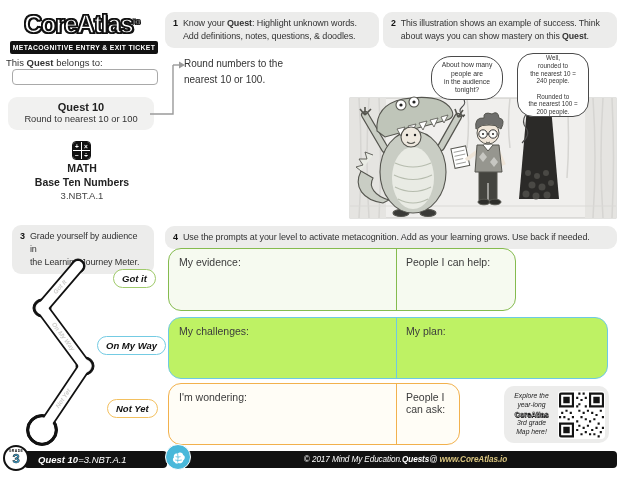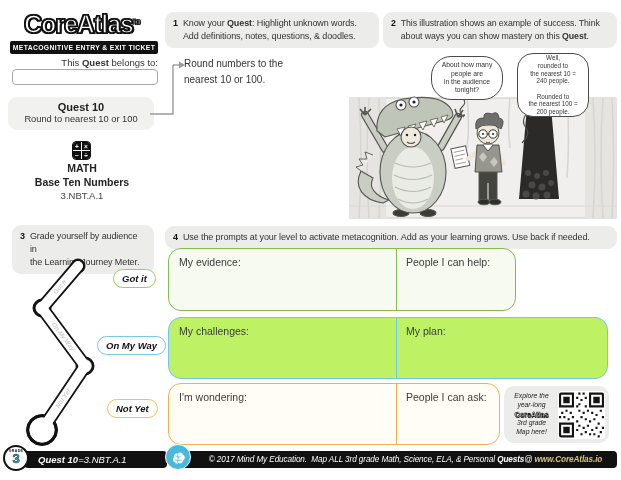--- a/index.html
+++ b/index.html
@@ -8,21 +8,21 @@
   .abs{position:absolute;}
 
   
   .logo{left:6px;top:10px;width:152px;text-align:center;font-weight:900;font-size:25px;
         letter-spacing:-1px;color:#fff;-webkit-text-stroke:1.6px #111;
         text-shadow:1.4px 1.4px 0 #111, -1px 1px 0 #111, 1px -1px 0 #111, -1px -1px 0 #111;}
   .logo sup{font-size:8px;-webkit-text-stroke:0.6px #111;letter-spacing:0;text-align:center;}
   .banner{left:10px;top:41px;width:148px;height:13px;background:#111;border-radius:2px;
           color:#fff;font-weight:bold;font-size:6.8px;letter-spacing:.35px;
           display:flex;align-items:center;justify-content:center;}
-  .belongs{left:6px;top:57px;width:152px;text-align:right;font-size:9.5px;color:#333;}
+  .belongs{left:6px;top:57px;width:152px;text-align:left;font-size:9.5px;color:#333;}
   .name-input{left:12px;top:69px;width:136px;height:14px;border:1.5px solid #a9a9a9;
           border-radius:4px;background:#fff;font-size:10px;padding:0 4px;}
   .quest-box{left:8px;top:97px;width:146px;background:#f1f1f0;border-radius:9px;
           padding:4px 0 6px;text-align:center;}
   .quest-box .t{font-size:11px;font-weight:bold;color:#222;}
   .quest-box .s{font-size:9.3px;color:#333;margin-top:1px;}
   .math-icon{left:72px;top:141px;width:17px;height:17px;border:1px solid #111;border-radius:4px;
           background:#fff;display:grid;grid-template-columns:1fr 1fr;grid-template-rows:1fr 1fr;gap:1px;overflow:hidden;}
   .math-icon span{background:#111;color:#fff;font-size:6.5px;font-weight:bold;
           display:flex;align-items:center;justify-content:center;}
@@ -58,21 +58,21 @@
   .bubble.left{left:86px;top:3px;width:70px;height:42px;border-radius:20px;font-size:6.8px;line-height:1.25;}
   .bubble.right{left:172px;top:0;width:70px;height:62px;border-radius:16px;font-size:6.3px;line-height:1.22;}
 
   
   .promptbox{position:absolute;border-radius:13px;box-sizing:border-box;}
   .promptbox .divider{position:absolute;top:0;bottom:0;left:227px;border-left:1.3px solid;}
   .promptbox .cellL{position:absolute;left:10px;top:7px;font-size:10.5px;color:#3b3b3b;}
   .promptbox .cellR{position:absolute;left:237px;top:7px;font-size:10.5px;color:#3b3b3b;}
   .pb-green{left:168px;top:248px;width:348px;height:63px;}
   .pb-blue{left:168px;top:317px;width:440px;height:62px;}
-  .pb-orange{left:168px;top:383px;width:332px;height:62px;}
+  .pb-orange{left:168px;top:383px;width:292px;height:62px;}
 
   
   .qr-panel{left:504px;top:386px;width:105px;height:57px;background:#ececeb;border-radius:10px;
             display:flex;align-items:center;gap:3px;padding:3px 4px;box-sizing:border-box;}
   .qr-text{width:48px;text-align:center;font-size:6.8px;font-style:italic;line-height:1.3;color:#222;}
   .qr-brand{font-style:normal;font-weight:900;font-size:7.2px;color:#fff;-webkit-text-stroke:.5px #111;
             text-shadow:.6px .6px 0 #111;}
   .qr-code{width:48px;height:48px;background:#fff;border-radius:4px;padding:1px;box-sizing:border-box;}
 
   
@@ -335,19 +335,18 @@
       <span>3.NBT.A.1</span>
   </div>
   <div class="abs brain">
     <svg width="17" height="15" viewBox="0 0 20 18">
       <path d="M6 15 C3 14 2.5 10 4.5 9 C3.5 5.5 6.5 3 9 4.5 C11 2 15.5 3 15.5 6 C18.5 7 18 11.5 15.5 12.5 C15.5 15 12 17 10 15.5 C8.5 16.8 6 16.5 6 15 Z" fill="#fff"></path>
       <path d="M9 4.5 q1 4 0 10.5 M6.5 8 q3 1 6 0 M6 12 q3.5 1.2 8 0" stroke="#49b8da" stroke-width="0.9" fill="none"></path>
     </svg>
   </div>
   <div class="bar bar-right">
     <span>© 2017 Mind My Education.</span>
-      <span style="white-space:pre;">&nbsp;&nbsp;Map ALL 3rd grade Math, Science, ELA, &amp; Personal </span>
       <b>Quests</b>
       <span> @ </span>
       <span class="url">www.CoreAtlas.io</span>
   </div>
 
 </div>
 
 </body></html>

